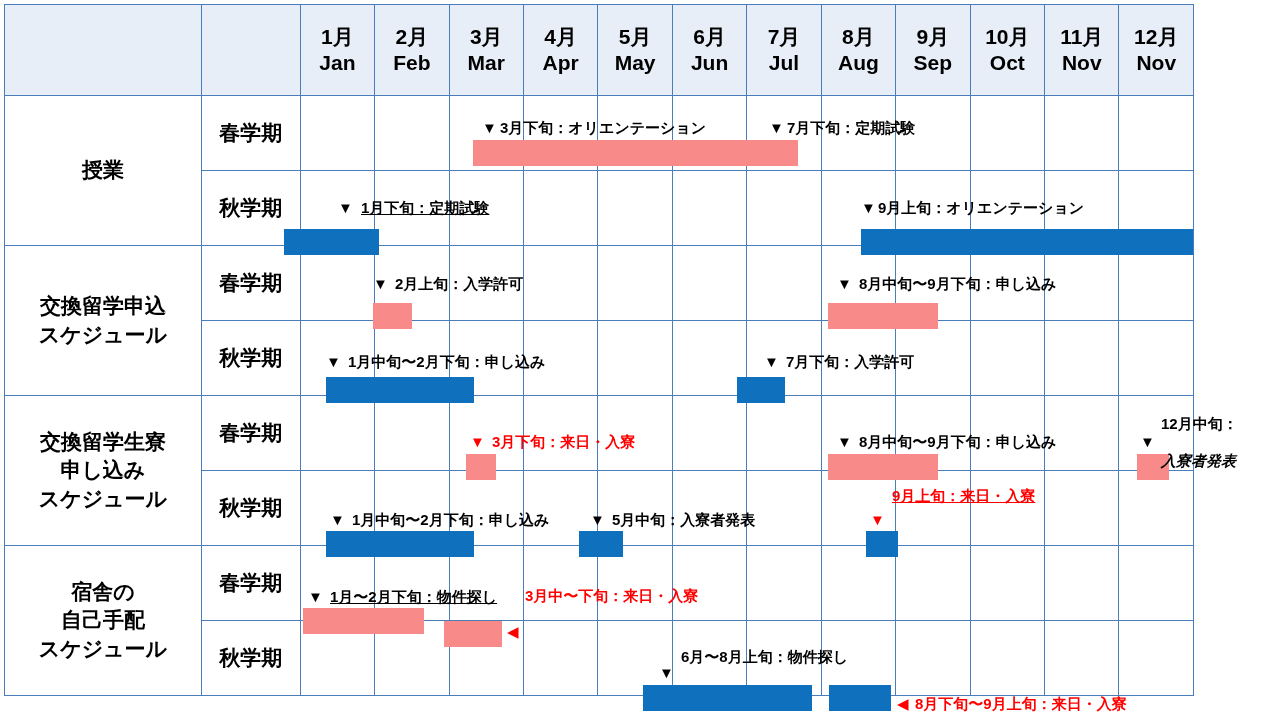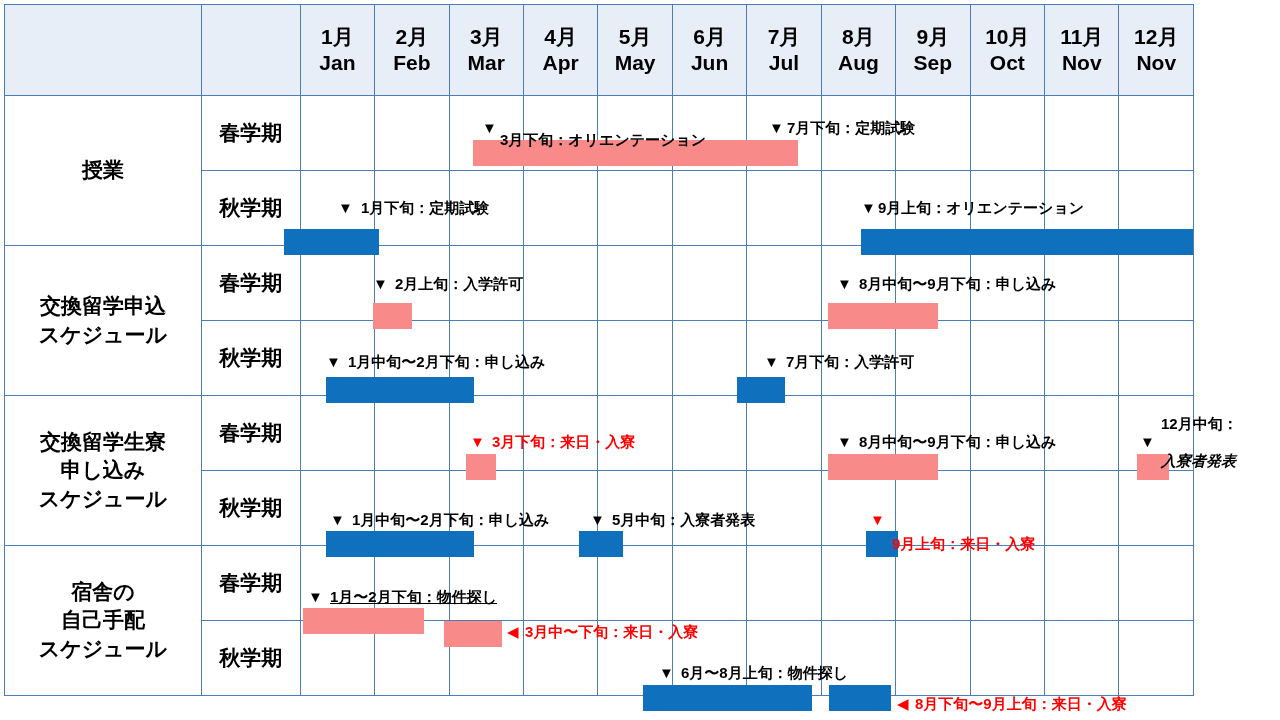--- a/index.html
+++ b/index.html
@@ -308,28 +308,28 @@
         <td class="cell"></td>
           <td class="cell"></td>
       </tr>
     </tbody>
   </table>
 
   <div class="overlay">
 
     <div class="bar pink" style="left:469px;top:136px;width:325px;"></div>
     <span class="tri" style="left:478px;top:116px;">▼</span>
-    <span class="lbl" style="left:496px;top:128px;">3月下旬：オリエンテーション</span>
+    <span class="lbl" style="left:496px;top:116px;">3月下旬：オリエンテーション</span>
     <span class="tri" style="left:765px;top:116px;">▼</span>
     <span class="lbl" style="left:783px;top:116px;">7月下旬：定期試験</span>
 
     <div class="bar blue" style="left:280px;top:225px;width:95px;"></div>
     <div class="bar blue" style="left:857px;top:225px;width:332px;"></div>
     <span class="tri" style="left:334px;top:196px;">▼</span>
-    <span class="lbl" style="left:357px;top:196px;">1月下旬：定期試験</span>
+    <span class="lbl" style="left:357px;top:196px;text-decoration:underline;">1月下旬：定期試験</span>
     <span class="tri" style="left:857px;top:196px;">▼</span>
     <span class="lbl" style="left:874px;top:196px;">9月上旬：オリエンテーション</span>
 
     <div class="bar pink" style="left:369px;top:299px;width:39px;"></div>
     <span class="tri" style="left:369px;top:272px;">▼</span>
     <span class="lbl" style="left:391px;top:272px;">2月上旬：入学許可</span>
     <span class="tri" style="left:833px;top:272px;">▼</span>
     <span class="lbl" style="left:855px;top:272px;">8月中旬〜9月下旬：申し込み</span>
     <div class="bar pink" style="left:824px;top:299px;width:110px;"></div>
 
@@ -352,30 +352,30 @@
     <span class="lbl" style="left:1157px;top:449px;font-style:italic;">入寮者発表</span>
 
     <div class="bar blue" style="left:322px;top:527px;width:148px;"></div>
     <span class="tri" style="left:326px;top:508px;">▼</span>
     <span class="lbl" style="left:348px;top:508px;">1月中旬〜2月下旬：申し込み</span>
     <div class="bar blue" style="left:575px;top:527px;width:44px;"></div>
     <span class="tri" style="left:586px;top:508px;">▼</span>
     <span class="lbl" style="left:608px;top:508px;">5月中旬：入寮者発表</span>
     <div class="bar blue" style="left:862px;top:527px;width:32px;"></div>
     <span class="tri red" style="left:866px;top:508px;">▼</span>
-    <span class="lbl red" style="left:888px;top:532px;">9月上旬：来日・入寮</span>
+    <span class="lbl red" style="left:888px;top:484px;text-decoration:underline;">9月上旬：来日・入寮</span>
 
     <div class="bar pink" style="left:299px;top:604px;width:121px;"></div>
     <span class="tri" style="left:304px;top:585px;">▼</span>
     <span class="lbl" style="left:326px;top:585px;text-decoration:underline;">1月〜2月下旬：物件探し</span>
     <div class="bar pink" style="left:440px;top:617px;width:58px;"></div>
     <span class="tri red" style="left:503px;top:620px;">◀</span>
-    <span class="lbl red" style="left:521px;top:620px;">3月中〜下旬：来日・入寮</span>
+    <span class="lbl red" style="left:521px;top:584px;">3月中〜下旬：来日・入寮</span>
 
     <div class="bar blue" style="left:639px;top:681px;width:169px;"></div>
     <span class="tri" style="left:655px;top:661px;">▼</span>
-    <span class="lbl" style="left:677px;top:661px;">6月〜8月上旬：物件探し</span>
+    <span class="lbl" style="left:677px;top:645px;">6月〜8月上旬：物件探し</span>
     <div class="bar blue" style="left:825px;top:681px;width:62px;"></div>
     <span class="tri red" style="left:893px;top:692px;">◀</span>
     <span class="lbl red" style="left:911px;top:692px;">8月下旬〜9月上旬：来日・入寮</span>
 
   </div>
 </div>
 
 </body></html>

